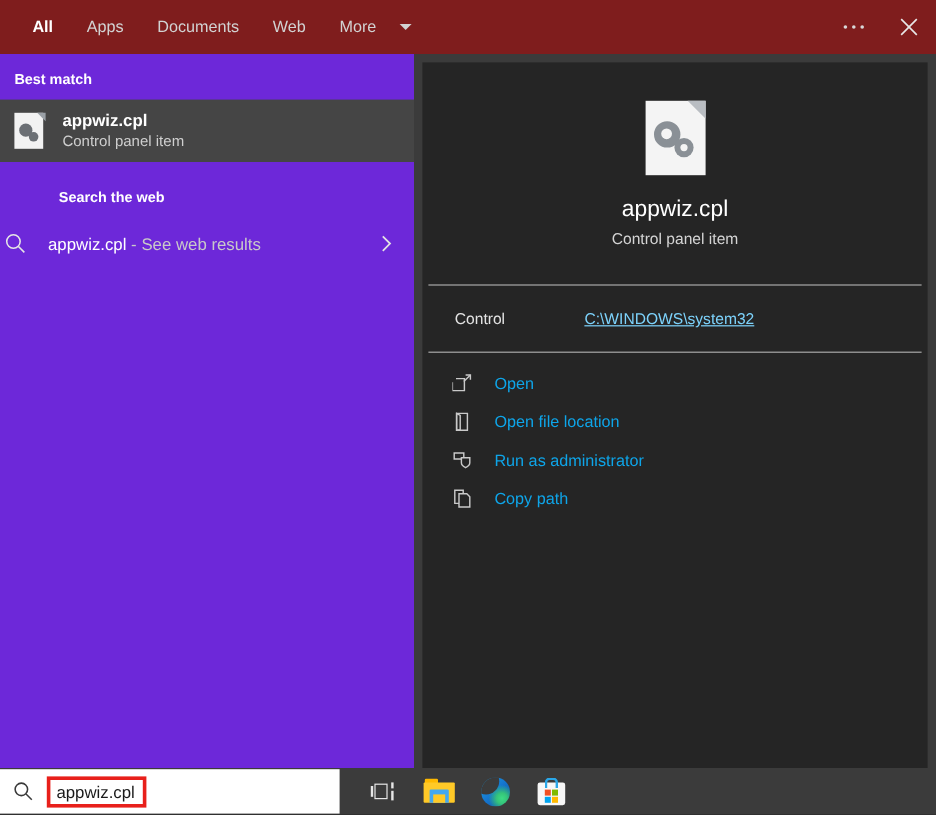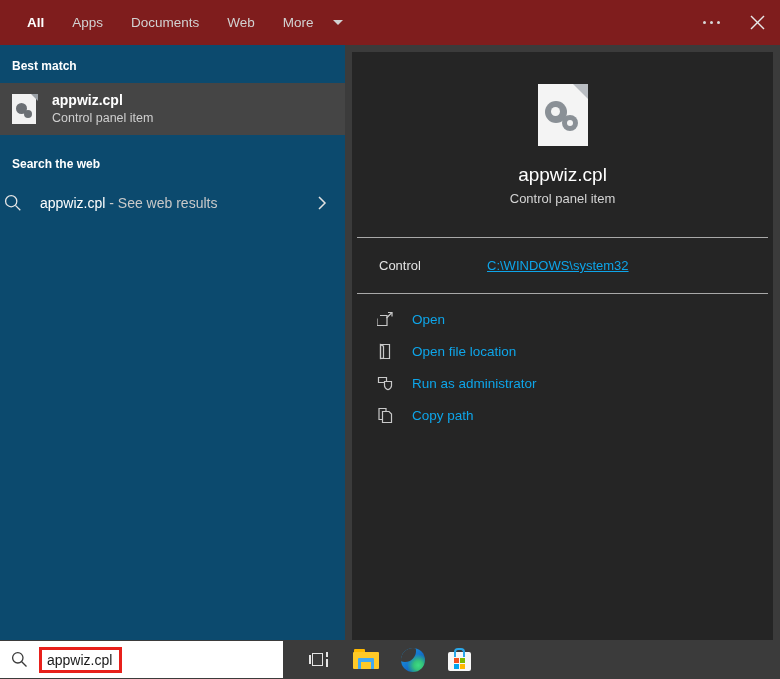--- a/index.html
+++ b/index.html
@@ -48,21 +48,21 @@
     display: flex; align-items: center; justify-content: center;
     color: #e6e6e6;
   }
   .dots { display: flex; gap: 4px; }
   .dots i { width: 3px; height: 3px; background: #d8d8d8; border-radius: 50%; display: block; }
 
   
   .leftpane {
     position: absolute; left: 0; top: 45px;
     width: 345px; height: 595px;
-    background: #0c4a6e;
+    background: #6d28d9;
   }
   .section-head {
     color: #ffffff;
     font-size: 12px;
     font-weight: bold;
     padding: 14px 0 10px 12px;
   }
   .result-row {
     display: flex; align-items: center;
     height: 52px;
@@ -144,21 +144,21 @@
     height: 1px; background: #a9a9a9;
     margin: 0 5px;
   }
   .loc-row {
     display: flex; align-items: center;
     height: 55px;
     padding-left: 27px;
   }
   .loc-label { color: #e3e3e3; font-size: 13px; width: 108px; }
   .loc-link {
-    color: #0ea5e9; font-size: 13px;
+    color: #7dd3fc; font-size: 13px;
     text-decoration: underline;
     cursor: default;
   }
 
   .actions { padding-top: 9px; }
   .action-row {
     display: flex; align-items: center;
     height: 32px;
     padding-left: 24px;
     cursor: default;
@@ -315,21 +315,21 @@
         <div class="fold"></div>
         <div class="gear" style="width:11px;height:11px;left:4px;top:9px;"></div>
         <div class="gear" style="width:8px;height:8px;left:12px;top:16px;"></div>
       </div>
       <div class="result-text">
         <div class="result-title">appwiz.cpl</div>
         <div class="result-sub">Control panel item</div>
       </div>
     </div>
 
-    <div class="section-head" style="padding-top:22px;">Search the web</div>
+    <div class="section-head" style="padding-top:22px;margin-left:37px;">Search the web</div>
 
     <div class="web-row">
       <svg class="mag" width="20" height="20" viewBox="0 0 20 20">
         <circle cx="8.2" cy="8.2" r="5.6" fill="none" stroke="#e6e6e6" stroke-width="1.3"></circle>
         <line x1="12.4" y1="12.4" x2="17.3" y2="17.3" stroke="#e6e6e6" stroke-width="1.3"></line>
       </svg>
       <div class="web-label">
         <span>appwiz.cpl</span><span class="dim"> - See web results</span>
       </div>
       <svg class="chev" width="14" height="16" viewBox="0 0 14 16">

